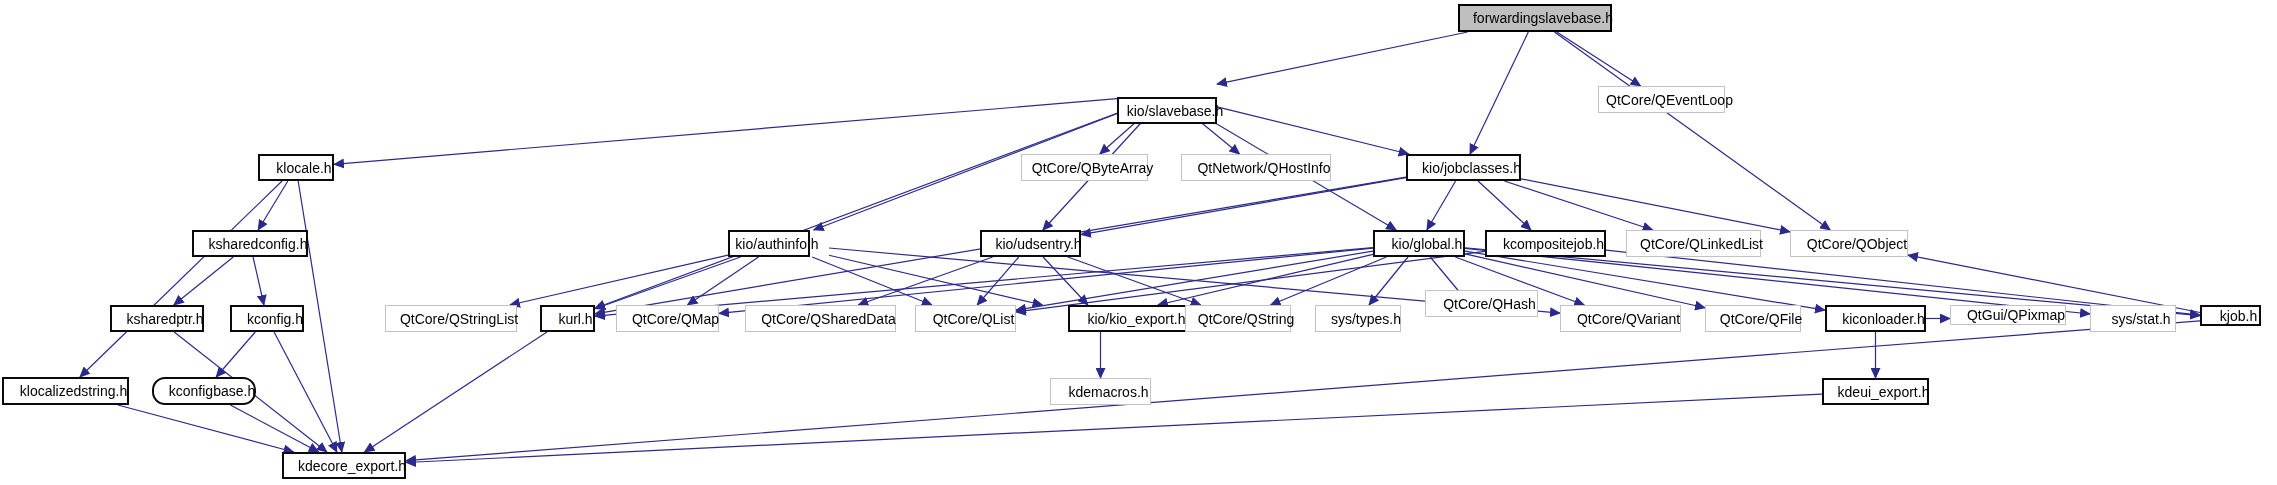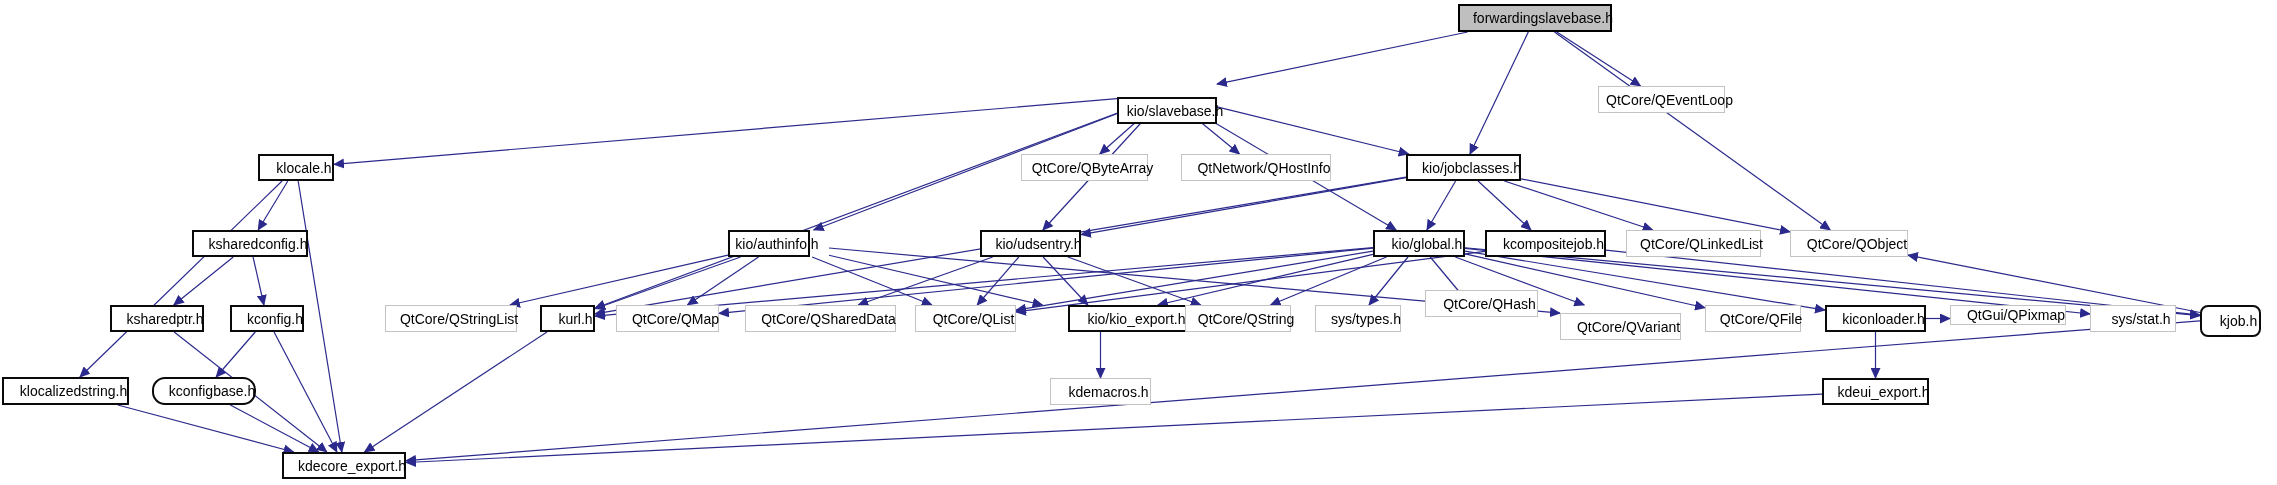--- a/index.html
+++ b/index.html
@@ -101,24 +101,24 @@
     <div class="node linked" style="left: 230px; top: 305px; width: 74px; height: 27px;">kconfig.h</div>
     <div class="node plain" style="left: 385px; top: 305px; width: 132px; height: 27px;">QtCore/QStringList</div>
     <div class="node linked" style="left: 540px; top: 305px; width: 55px; height: 27px;">kurl.h</div>
     <div class="node plain" style="left: 616px; top: 305px; width: 103px; height: 27px;">QtCore/QMap</div>
     <div class="node plain" style="left: 745px; top: 305px; width: 151px; height: 27px;">QtCore/QSharedData</div>
     <div class="node plain" style="left: 915px; top: 305px; width: 101px; height: 27px;">QtCore/QList</div>
     <div class="node linked" style="left: 1040px; top: 305px; width: 121px; height: 27px; margin-left: 28px;">kio/kio_export.h</div>
     <div class="node plain" style="left: 1185px; top: 305px; width: 106px; height: 27px;">QtCore/QString</div>
     <div class="node plain" style="left: 1315px; top: 305px; width: 86px; height: 27px;">sys/types.h</div>
     <div class="node plain" style="left: 1425px; top: 290px; width: 113px; height: 27px;">QtCore/QHash</div>
-    <div class="node plain" style="left: 1560px; top: 305px; width: 121px; height: 27px; margin-top: 8px;">QtCore/QVariant</div>
+    <div class="node plain" style="left: 1560px; top: 305px; width: 121px; height: 27px;">QtCore/QVariant</div>
     <div class="node plain" style="left: 1705px; top: 305px; width: 96px; height: 27px;">QtCore/QFile</div>
     <div class="node linked" style="left: 1825px; top: 305px; width: 101px; height: 27px;">kiconloader.h</div>
     <div class="node plain" style="left: 1950px; top: 305px; width: 116px; height: 20px;">QtGui/QPixmap</div>
     <div class="node plain" style="left: 2090px; top: 305px; width: 86px; height: 27px;">sys/stat.h</div>
-    <div class="node linked" style="left: 2200px; top: 305px; width: 61px; height: 32px; border-radius: 8px;">kjob.h</div>
+    <div class="node linked" style="left: 2200px; top: 305px; width: 61px; height: 21px;">kjob.h</div>
     <div class="node linked" style="left: 2px; top: 377px; width: 127px; height: 28px;">klocalizedstring.h</div>
     <div class="node linked" style="left: 152px; top: 377px; width: 104px; height: 28px; border-radius: 13px;">kconfigbase.h</div>
     <div class="node plain" style="left: 1050px; top: 378px; width: 101px; height: 27px;">kdemacros.h</div>
     <div class="node linked" style="left: 1822px; top: 378px; width: 107px; height: 27px;">kdeui_export.h</div>
     <div class="node linked" style="left: 282px; top: 452px; width: 124px; height: 27px;">kdecore_export.h</div>
   </div>
 
 </body></html>

